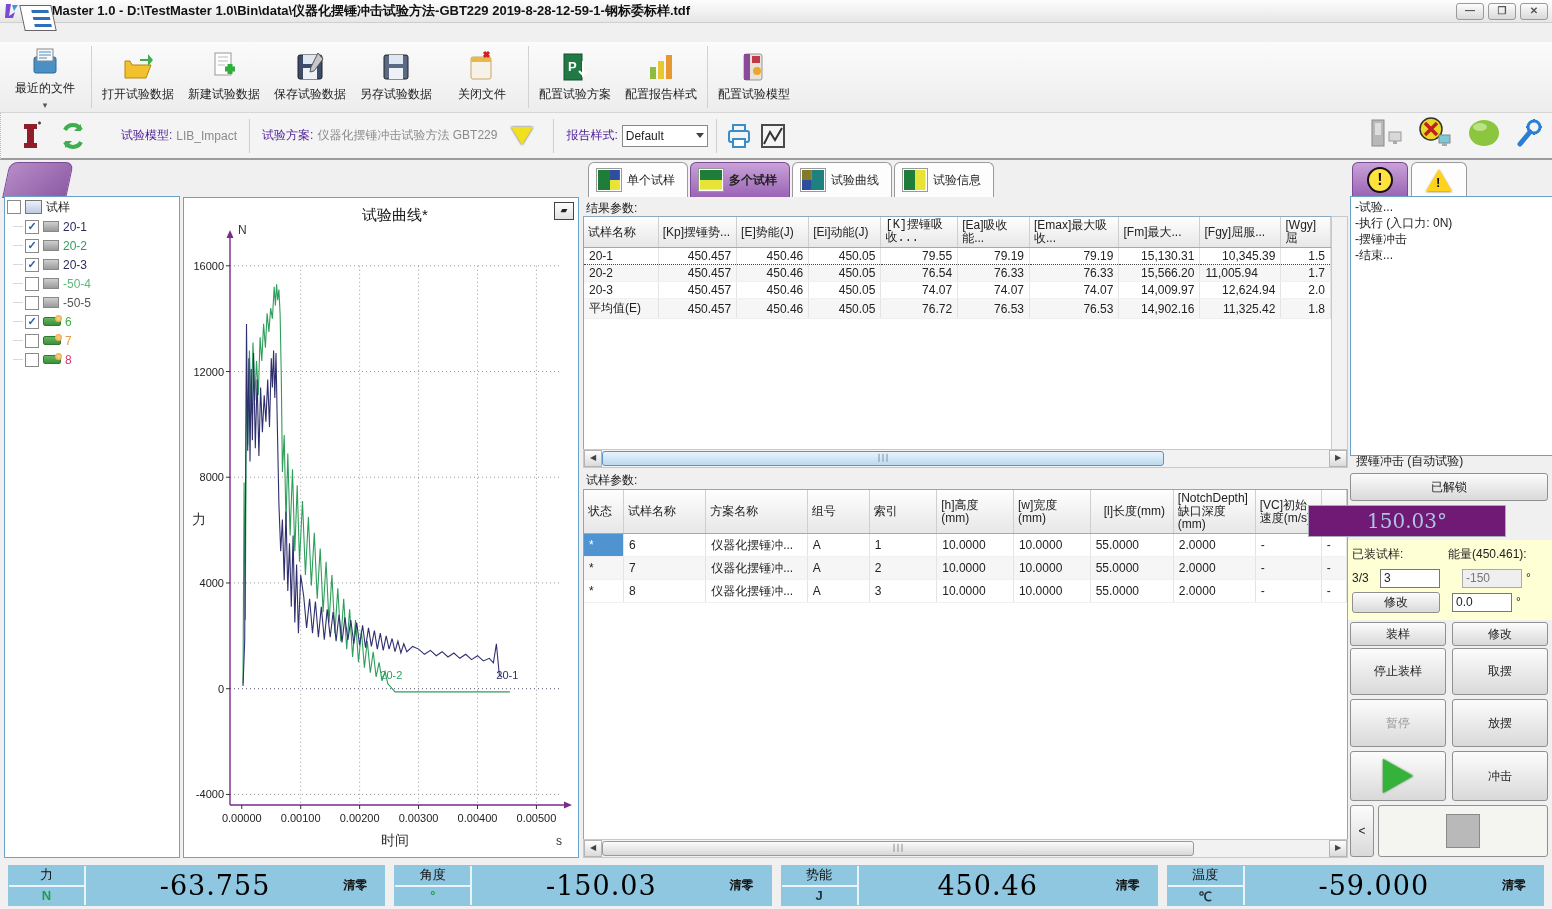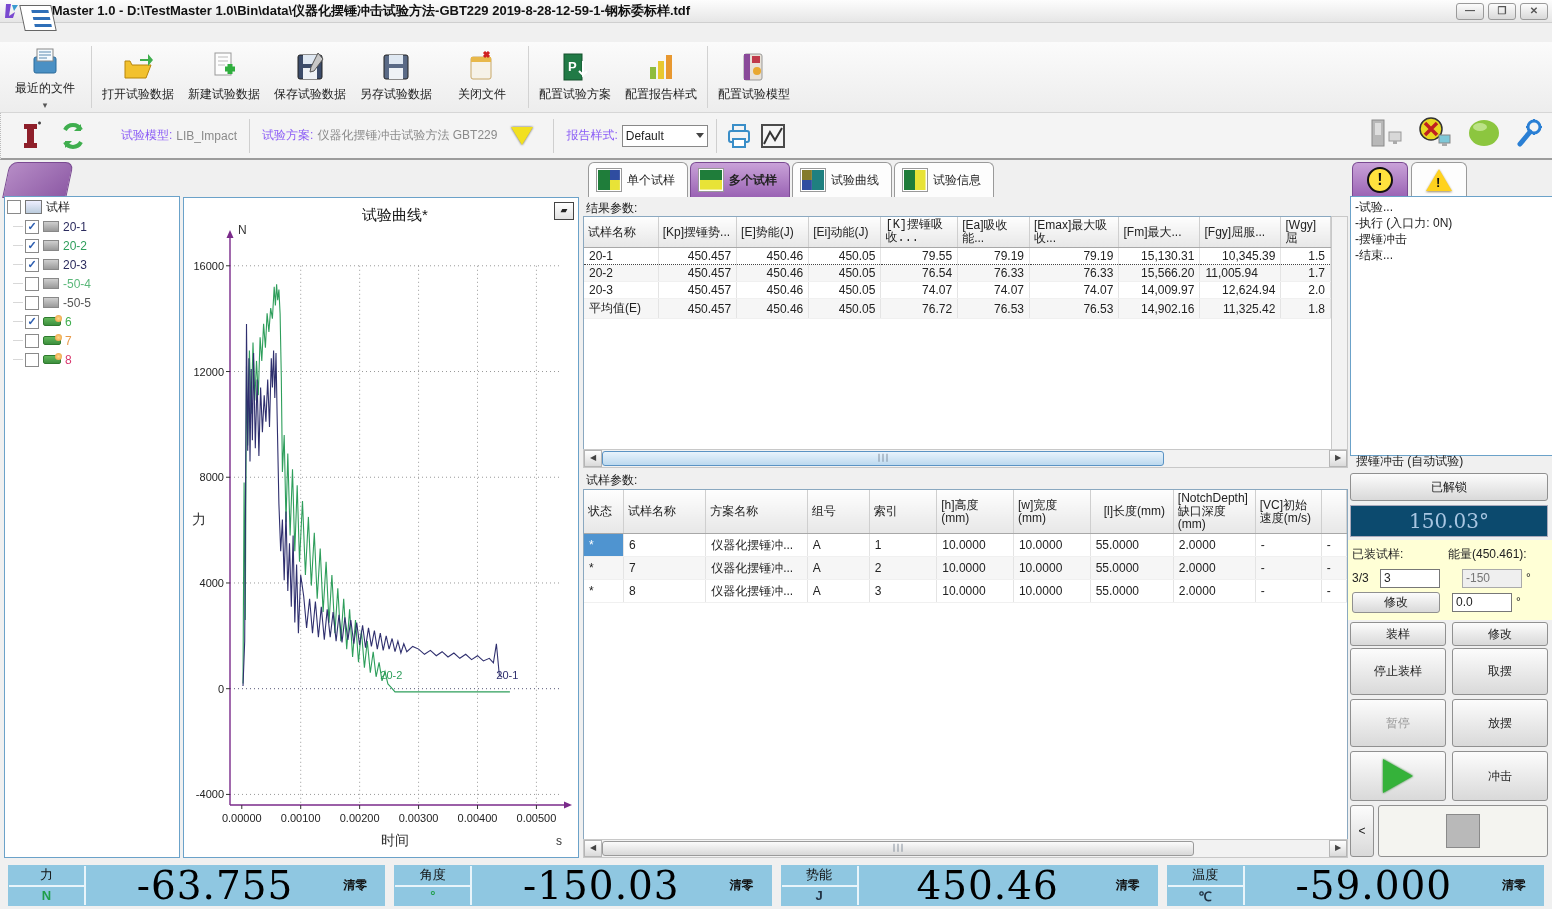--- a/index.html
+++ b/index.html
@@ -26,21 +26,21 @@
     display:flex;align-items:stretch;padding-left:2px;}
   .tb-btn{min-width:78px;padding:0 4px;display:flex;flex-direction:column;align-items:center;
     justify-content:center;gap:3px;cursor:default;}
   .tb-label{font-size:12px;color:#222;white-space:nowrap;}
   .tb-sep{width:1px;background:#d2d2d2;margin:4px 3px;}
   .tbicon{width:32px;height:32px;display:block;}
   
   .toolbar2{position:absolute;left:0;top:113px;width:1552px;height:45px;background:#f4f4f4;
     border-left:1px dotted #bbb;border-bottom:2px solid #9c9c9c;display:flex;align-items:center;}
   .t2-sep{width:1px;height:34px;background:#cfcfcf;margin:0 8px;}
-  .t2-label{color:#8b5cf6;margin:16px 4px;}
+  .t2-label{color:#4c1d95;margin:16px 4px;}
   .t2-value{color:#8a8a8a;margin-right:4px;white-space:nowrap;}
   .t2-dropdown{width:78px;height:20px;border:1px solid #888;background:#fff;display:flex;
     align-items:center;justify-content:space-between;padding:0 3px;}
   .t2-dd-arrow{width:0;height:0;border-left:4px solid transparent;border-right:4px solid transparent;
     border-top:5px solid #444;}
   .t2-right{position:absolute;right:8px;top:4px;display:flex;align-items:center;gap:14px;}
   .funnel{width:0;height:0;border-left:11px solid transparent;border-right:11px solid transparent;
     border-top:18px solid #f2e020;filter:drop-shadow(0 0 1px #555);margin-left:10px;}
   
   .panel{position:absolute;background:#fff;border:1px solid #6ba2c9;}
@@ -114,42 +114,42 @@
   .alert-circle{width:22px;height:22px;border-radius:50%;background:#ffe23d;border:2px solid #111;
     color:#111;font-weight:bold;text-align:center;line-height:21px;font-size:16px;}
   .alert-tri{width:0;height:0;border-left:13px solid transparent;border-right:13px solid transparent;
     border-bottom:22px solid #ffd21e;position:relative;filter:drop-shadow(0 1px 1px #986);}
   .alert-tri span{position:absolute;left:-3px;top:6px;font-size:13px;font-weight:bold;color:#111;}
   #logbox{left:1350px;top:196px;width:198px;height:254px;padding:2px 4px;line-height:16px;overflow:hidden;}
   .rp-label{position:absolute;left:1356px;color:#222;}
   .rp-btn{position:absolute;background:linear-gradient(#fcfcfc,#d9d9d9);border:1px solid #909090;
     border-radius:3px;text-align:center;color:#222;display:flex;align-items:center;justify-content:center;}
   .rp-btn.disabled{color:#9a9a9a;}
-  #angle-display{position:absolute;left:1350px;top:505px;width:196px;height:30px;background:#0c4a6e;
+  #angle-display{position:absolute;left:1308px;top:505px;width:196px;height:30px;background:#701a75;
     border:1px solid #aab;display:flex;align-items:center;justify-content:center;
     color:#a9c6e2;font-size:20px;font-family:"DejaVu Serif",serif;}
   #yellowbox{position:absolute;left:1348px;top:540px;width:204px;height:80px;background:#ffffd6;
     padding:2px 4px;box-sizing:border-box;}
   .ybrow{display:flex;align-items:center;height:24px;gap:4px;}
   .ybinput{height:17px;border:1px solid #777;background:#fff;padding:0 3px;font-size:12px;
     display:flex;align-items:center;}
   .ybinput.disabled{background:#efefef;color:#777;border-color:#aaa;}
   .play-tri{width:0;height:0;border-top:17px solid transparent;border-bottom:17px solid transparent;
     border-left:30px solid #35b23a;filter:drop-shadow(0 0 1px #1d7a20);}
   .stop-sq{width:32px;height:32px;background:#b9b9b9;border:1px solid #8a8a8a;}
   
   .statusbar{position:absolute;left:0;top:862px;width:1552px;height:47px;background:#f0f0f0;
     display:flex;gap:9px;padding:3px 8px;box-sizing:border-box;}
   .sb-panel{flex:1;background:#8fc7e1;display:flex;align-items:stretch;position:relative;}
   .sb-labelbox{width:75px;border-right:2px solid #e8f4fa;display:flex;flex-direction:column;margin:1px;}
   .sb-name{flex:1;border-bottom:2px solid #e8f4fa;display:flex;align-items:center;justify-content:center;
     font-size:13px;color:#111;}
   .sb-unit{flex:1;display:flex;align-items:center;justify-content:center;font-size:13px;font-weight:bold;}
   .sb-value{flex:1;display:flex;align-items:center;justify-content:center;
-    font-family:"DejaVu Serif",serif;font-size:39px;color:#000;letter-spacing:1px;}
+    font-family:"DejaVu Serif",serif;font-size:27px;color:#000;letter-spacing:1px;}
   .sb-clear{width:42px;display:flex;align-items:center;font-size:12px;font-weight:bold;color:#111;}
   svg text{font-family:"Liberation Sans",sans-serif;}
 </style>
 </head>
 <body>
 
 <div id="root">
 
   <div class="titlebar">
     <svg class="app-logo" viewBox="0 0 16 16">

